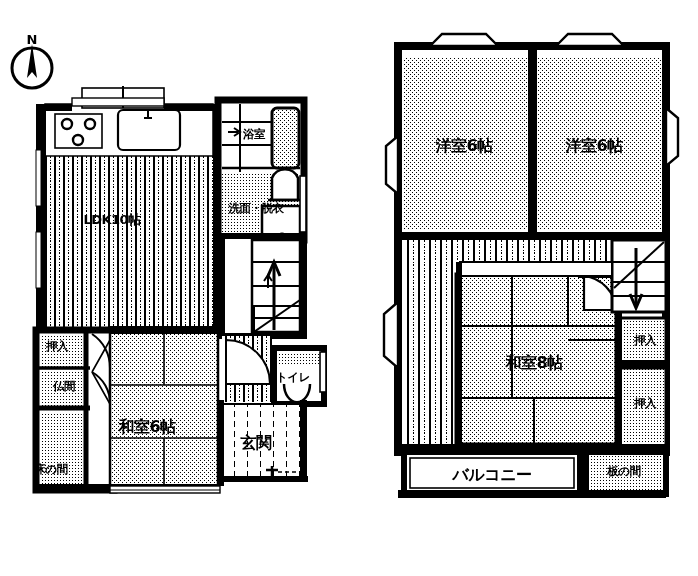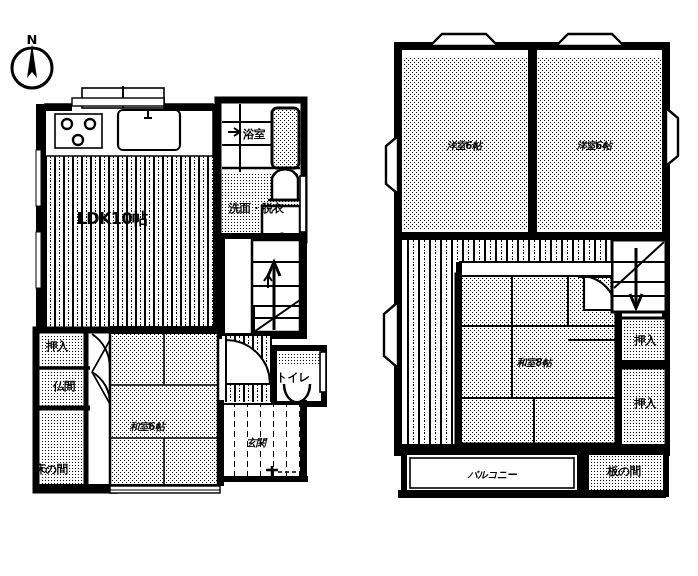--- a/index.html
+++ b/index.html
@@ -34,22 +34,22 @@
     font-family: "DejaVu Sans", "Liberation Sans", sans-serif;
     color: #000000;
     white-space: nowrap;
     line-height: 1;
     font-weight: 700;
     letter-spacing: -0.5px;
     transform: translate(-50%, -50%);
     text-align: center;
   }
   .lbl.s11 { font-size: 11.5px; }
-  .lbl.s12 { font-size: 10px; font-style: italic; }
-  .lbl.s13 { font-size: 16px; }
+  .lbl.s12 { font-size: 16px; }
+  .lbl.s13 { font-size: 13px; }
   .compass-n {
     position: absolute;
     font-size: 13px;
     font-weight: 700;
     color: #000;
     transform: translate(-50%, -50%);
   }
 </style>
 </head>
 <body>

